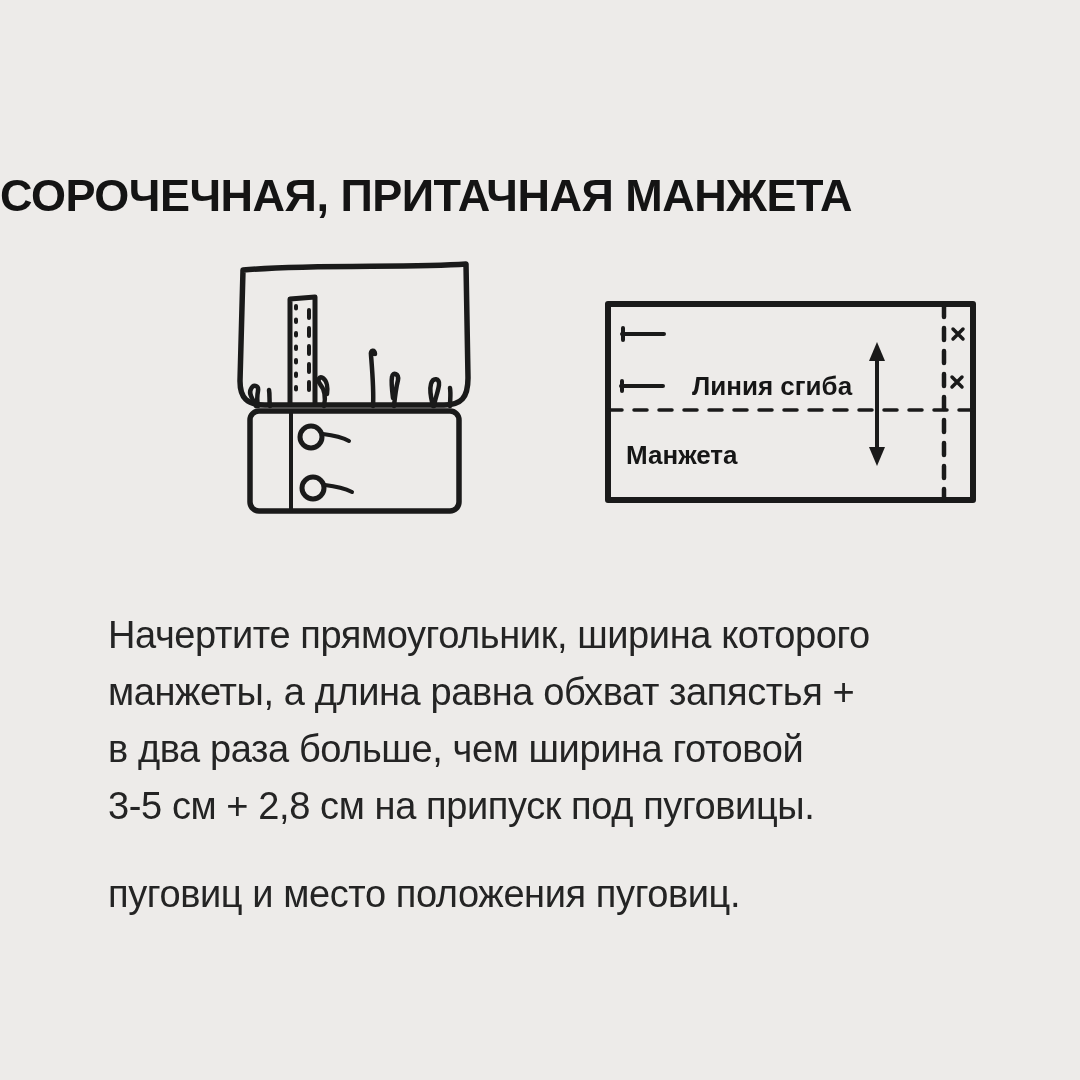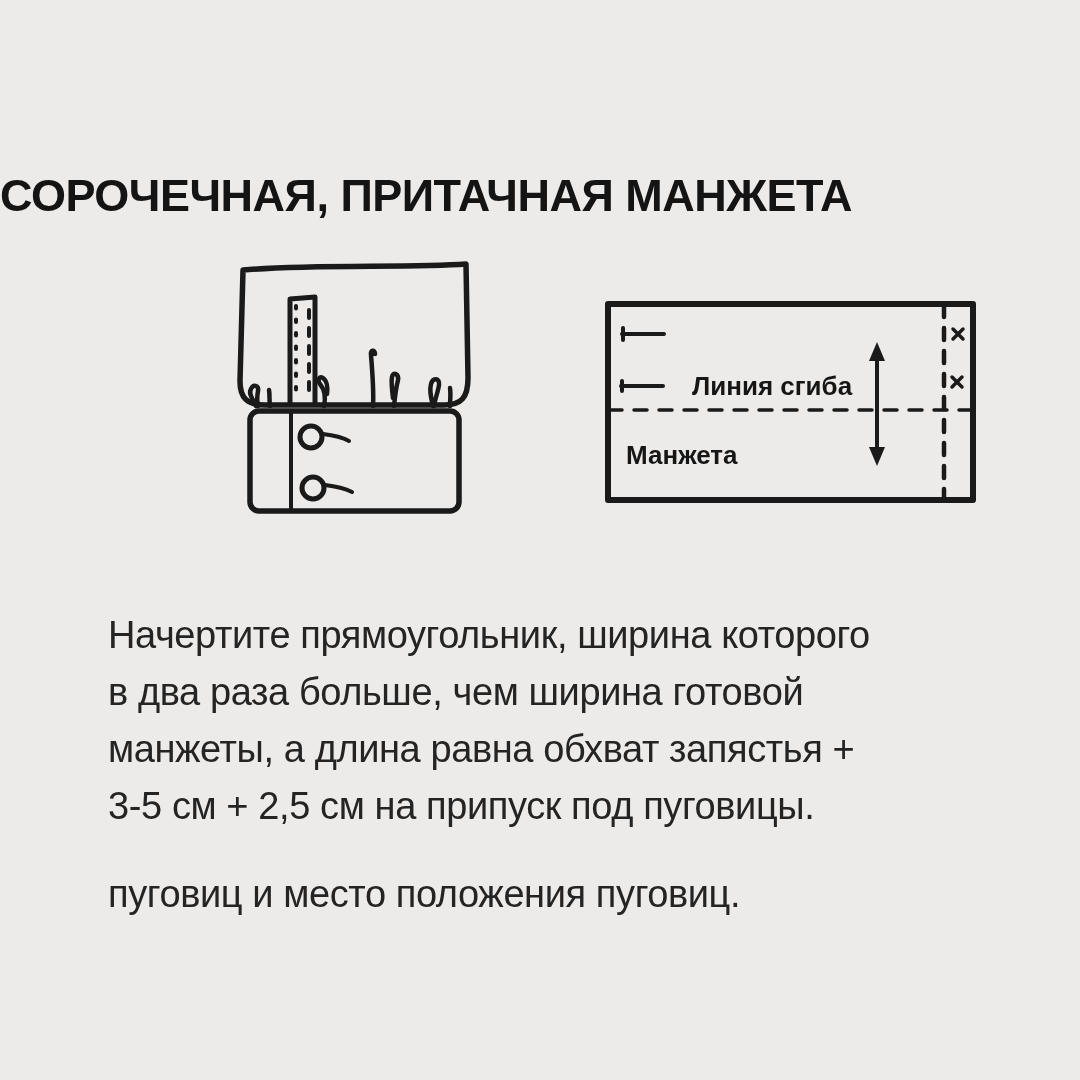--- a/index.html
+++ b/index.html
@@ -106,22 +106,22 @@
       <polygon points="877,342 869,361 885,361" fill="#1a1a1a" stroke="none"></polygon>
       <polygon points="877,466 869,447 885,447" fill="#1a1a1a" stroke="none"></polygon>
     </g>
 
     <text class="label" x="692" y="395">Линия сгиба</text>
     <text class="label" x="626" y="464">Манжета</text>
   </svg>
 
   <div id="paragraph-1" class="body-paragraph">
     <div class="text-line">Начертите прямоугольник, ширина которого</div>
+    <div class="text-line">манжеты, а длина равна обхват запястья +</div>
     <div class="text-line">в два раза больше, чем ширина готовой</div>
-    <div class="text-line">манжеты, а длина равна обхват запястья +</div>
-    <div class="text-line">3-5 см + 2,5 см на припуск под пуговицы.</div>
+    <div class="text-line">3-5 см + 2,8 см на припуск под пуговицы.</div>
   </div>
 
   <div id="paragraph-2" class="body-paragraph">
     <div class="text-line">пуговиц и место положения пуговиц.</div>
   </div>
 
 </div>
 
 </body></html>

